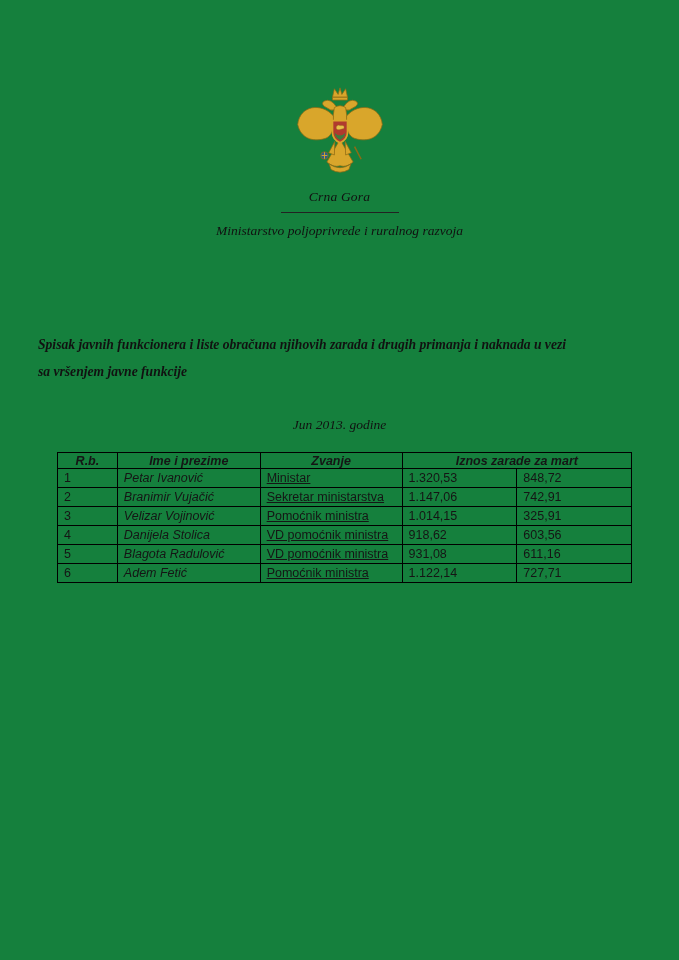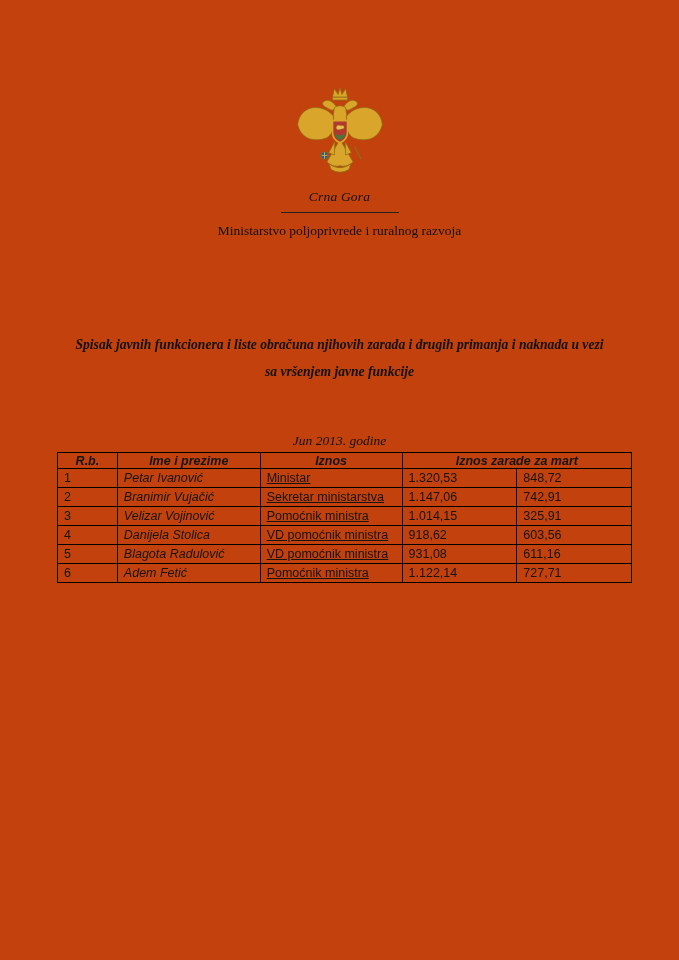--- a/index.html
+++ b/index.html
@@ -4,21 +4,21 @@
 <style>
   * { margin: 0; padding: 0; box-sizing: border-box; }
   html, body { background: #ffffff; }
   body {
     width: 679px; height: 960px;
     font-family: "Liberation Serif", serif;
     color: #111111;
     position: relative;
     overflow: hidden;
   }
-  .page { position: absolute; inset: 0; background: #c2410c; }
+  .page { position: absolute; inset: 0; background: #15803d; }
 
   .emblem {
     position: absolute; top: 84px; left: 50%;
     transform: translateX(-50%);
     width: 96px; height: 96px;
     display: flex; align-items: center; justify-content: center;
   }
 
   .country {
     position: absolute; top: 189px; left: 0; right: 0;
@@ -26,34 +26,33 @@
     font-style: italic; font-size: 13.5px; letter-spacing: 0.2px;
   }
   .rule {
     position: absolute; top: 212px; left: 50%;
     transform: translateX(-50%);
     width: 118px; border-top: 1.2px solid #222;
   }
   .ministry {
     position: absolute; top: 223px; left: 0; right: 0;
     text-align: center;
-    font-size: 13.5px;
+    font-style: italic; font-size: 13.5px;
   }
 
   .doc-title {
     position: absolute; top: 331px; left: 38px; right: 38px;
-    text-align: center;
     font-weight: bold; font-style: italic;
     font-size: 13.6px; line-height: 27px;
   }
 
   .date-line {
     position: absolute; top: 417px; left: 0; right: 0;
     text-align: center;
-    font-style: italic; font-size: 13.5px; margin-top: 16px;
+    font-style: italic; font-size: 13.5px;
   }
 
   table.salary {
     position: absolute; top: 452px; left: 57px;
     width: 575px;
     border-collapse: collapse;
     font-family: "Liberation Sans", sans-serif;
     font-size: 12.5px;
     color: #151515;
   }
@@ -135,21 +134,21 @@
       <col style="width:60px">
       <col style="width:143px">
       <col style="width:142px">
       <col style="width:115px">
       <col style="width:115px">
     </colgroup>
     <thead>
       <tr>
         <th>R.b.</th>
         <th>Ime i prezime</th>
-        <th>Iznos</th>
+        <th>Zvanje</th>
         <th colspan="2">Iznos zarade za mart</th>
       </tr>
     </thead>
     <tbody>
       <tr>
         <td class="c-rb">1</td>
         <td class="c-name">Petar Ivanović</td>
         <td class="c-pos">Ministar</td>
         <td class="c-num">1.320,53</td>
         <td class="c-num">848,72</td>

